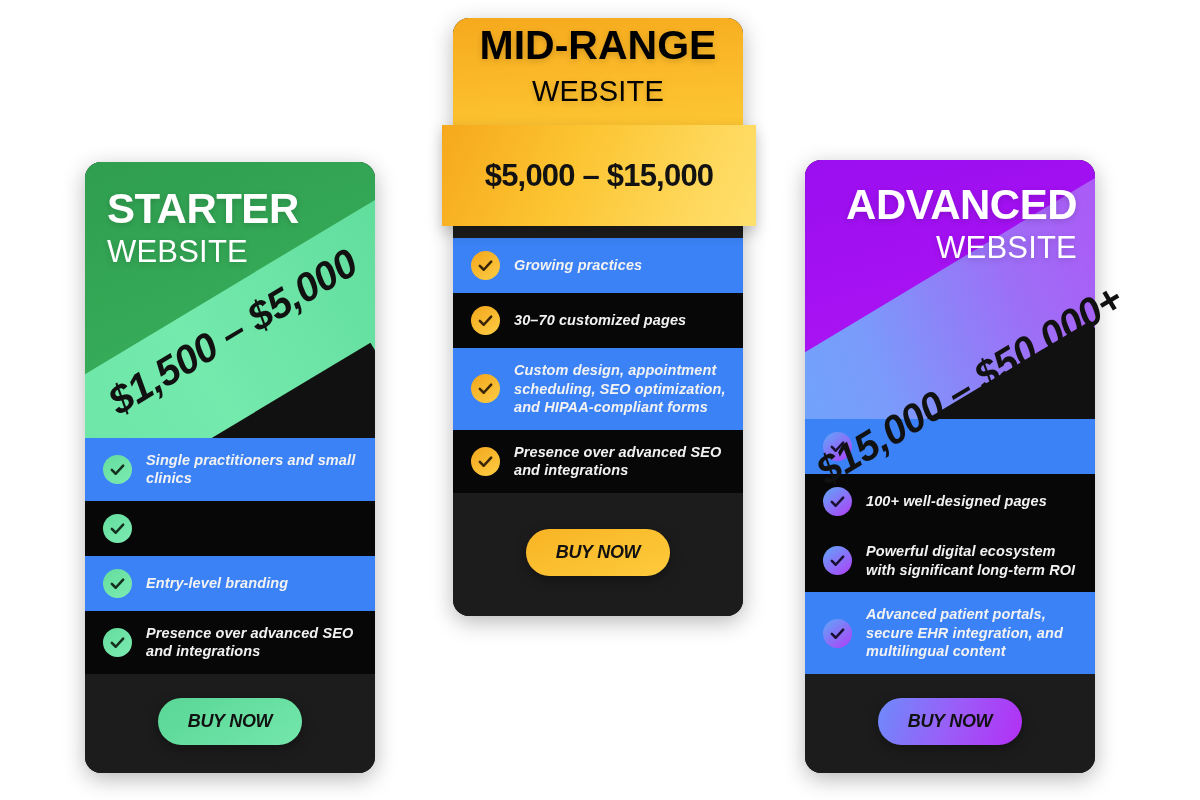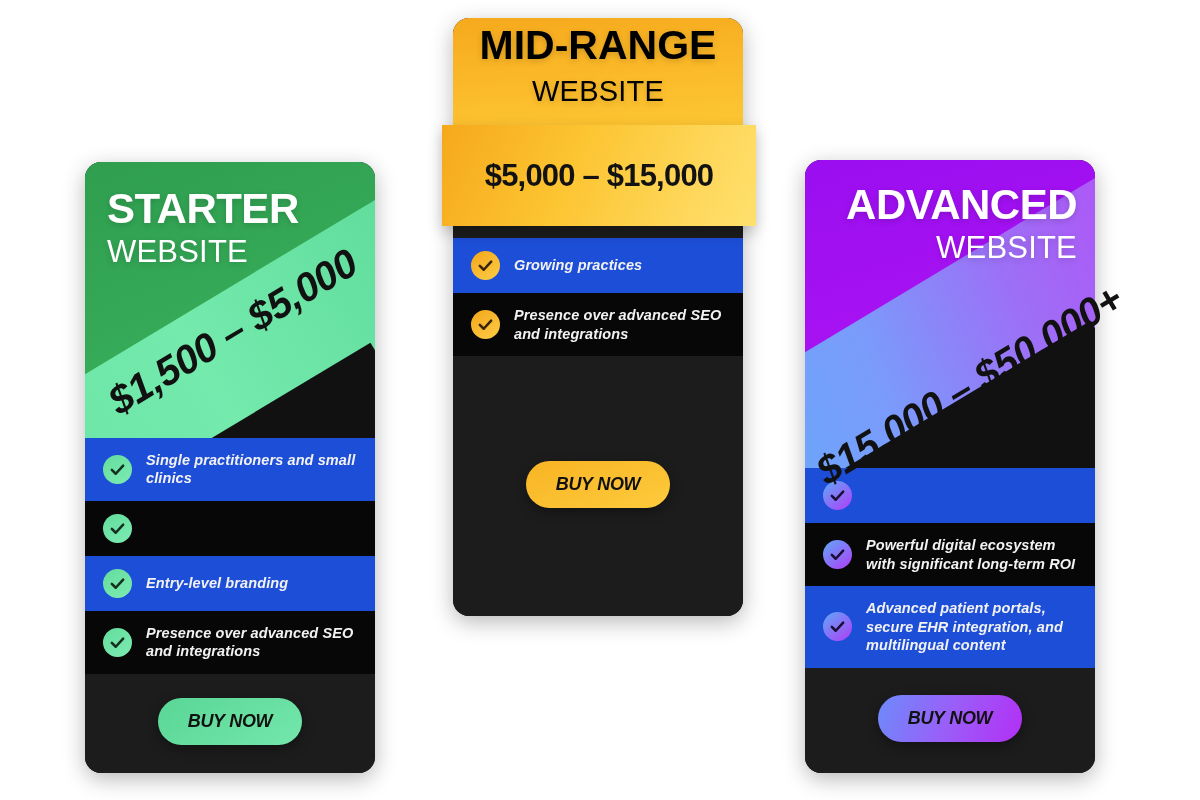--- a/index.html
+++ b/index.html
@@ -149,21 +149,21 @@
 
   
   .features { width: 100%; }
   .feature-row {
     display: flex;
     align-items: center;
     gap: 14px;
     padding: 13px 16px 13px 18px;
     min-height: 52px;
   }
-  .feature-row.odd  { background: #1d4ed8; }
+  .feature-row.odd  { background: #3b82f6; }
   .feature-row.even { background: #070707; }
 
   .check {
     flex: 0 0 auto;
     width: 29px;
     height: 29px;
     border-radius: 50%;
     display: flex;
     align-items: center;
     justify-content: center;
@@ -287,20 +287,36 @@
               </svg>
           </span>
           <span class="feature-text">Growing practices</span>
         </div>
         <div class="feature-row even">
           <span class="check check-mid">
             <svg viewBox="0 0 24 24" fill="none" stroke="#3a2606" stroke-width="3.6" stroke-linecap="round" stroke-linejoin="round">
                 <polyline points="4,12.5 9.5,18 20,6.5"></polyline>
               </svg>
           </span>
+          <span class="feature-text">30–70 customized pages</span>
+        </div>
+        <div class="feature-row odd">
+          <span class="check check-mid">
+            <svg viewBox="0 0 24 24" fill="none" stroke="#3a2606" stroke-width="3.6" stroke-linecap="round" stroke-linejoin="round">
+                <polyline points="4,12.5 9.5,18 20,6.5"></polyline>
+              </svg>
+          </span>
+          <span class="feature-text">Custom design, appointment scheduling, SEO optimization, and HIPAA-compliant forms</span>
+        </div>
+        <div class="feature-row even">
+          <span class="check check-mid">
+            <svg viewBox="0 0 24 24" fill="none" stroke="#3a2606" stroke-width="3.6" stroke-linecap="round" stroke-linejoin="round">
+                <polyline points="4,12.5 9.5,18 20,6.5"></polyline>
+              </svg>
+          </span>
           <span class="feature-text">Presence over advanced SEO and integrations</span>
         </div>
       </div>
 
       <div class="cta-wrap">
         <button class="cta cta-mid">BUY NOW</button>
       </div>
 
     </div>
   </div>
@@ -328,20 +344,28 @@
                 <polyline points="4,12.5 9.5,18 20,6.5"></polyline>
               </svg>
           </span>
         </div>
         <div class="feature-row even">
           <span class="check check-advanced">
             <svg viewBox="0 0 24 24" fill="none" stroke="#1b1033" stroke-width="3.6" stroke-linecap="round" stroke-linejoin="round">
                 <polyline points="4,12.5 9.5,18 20,6.5"></polyline>
               </svg>
           </span>
+          <span class="feature-text">100+ well-designed pages</span>
+        </div>
+        <div class="feature-row even">
+          <span class="check check-advanced">
+            <svg viewBox="0 0 24 24" fill="none" stroke="#1b1033" stroke-width="3.6" stroke-linecap="round" stroke-linejoin="round">
+                <polyline points="4,12.5 9.5,18 20,6.5"></polyline>
+              </svg>
+          </span>
           <span class="feature-text">Powerful digital ecosystem with significant long-term ROI</span>
         </div>
         <div class="feature-row odd">
           <span class="check check-advanced">
             <svg viewBox="0 0 24 24" fill="none" stroke="#1b1033" stroke-width="3.6" stroke-linecap="round" stroke-linejoin="round">
                 <polyline points="4,12.5 9.5,18 20,6.5"></polyline>
               </svg>
           </span>
           <span class="feature-text">Advanced patient portals, secure EHR integration, and multilingual content</span>
         </div>

